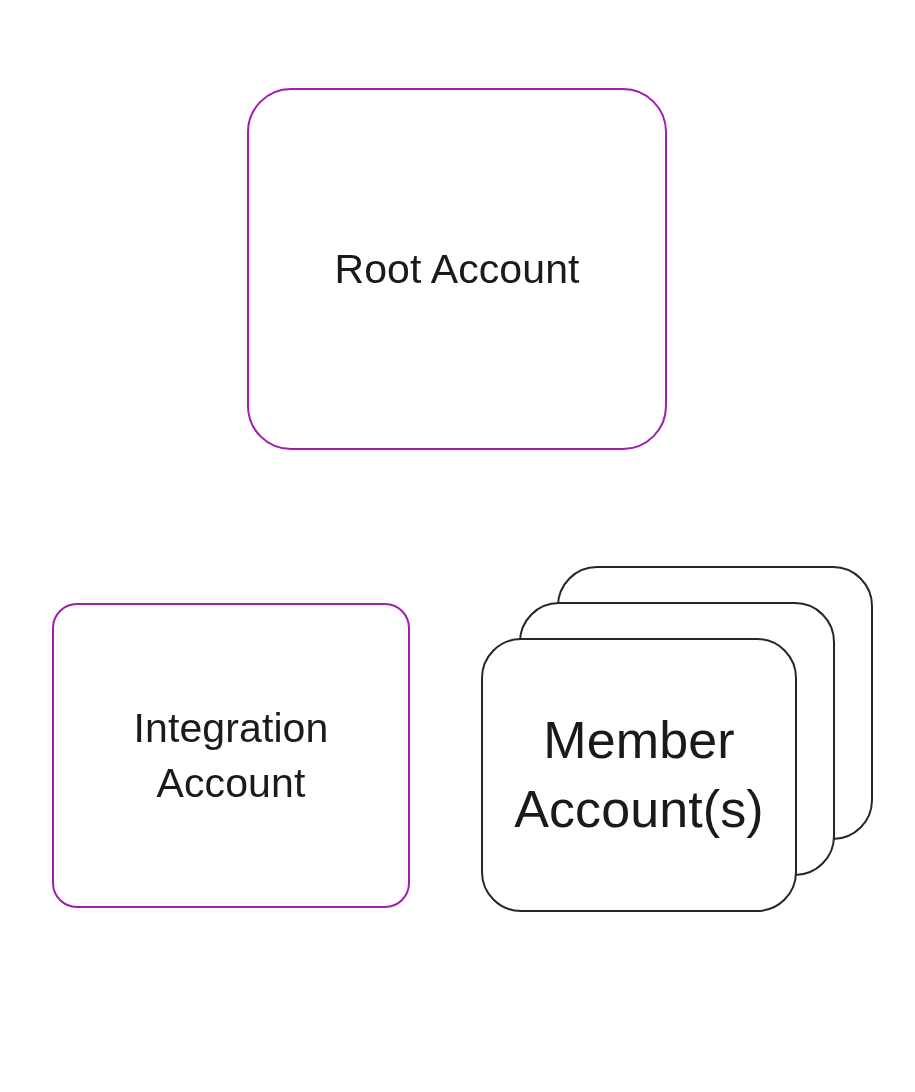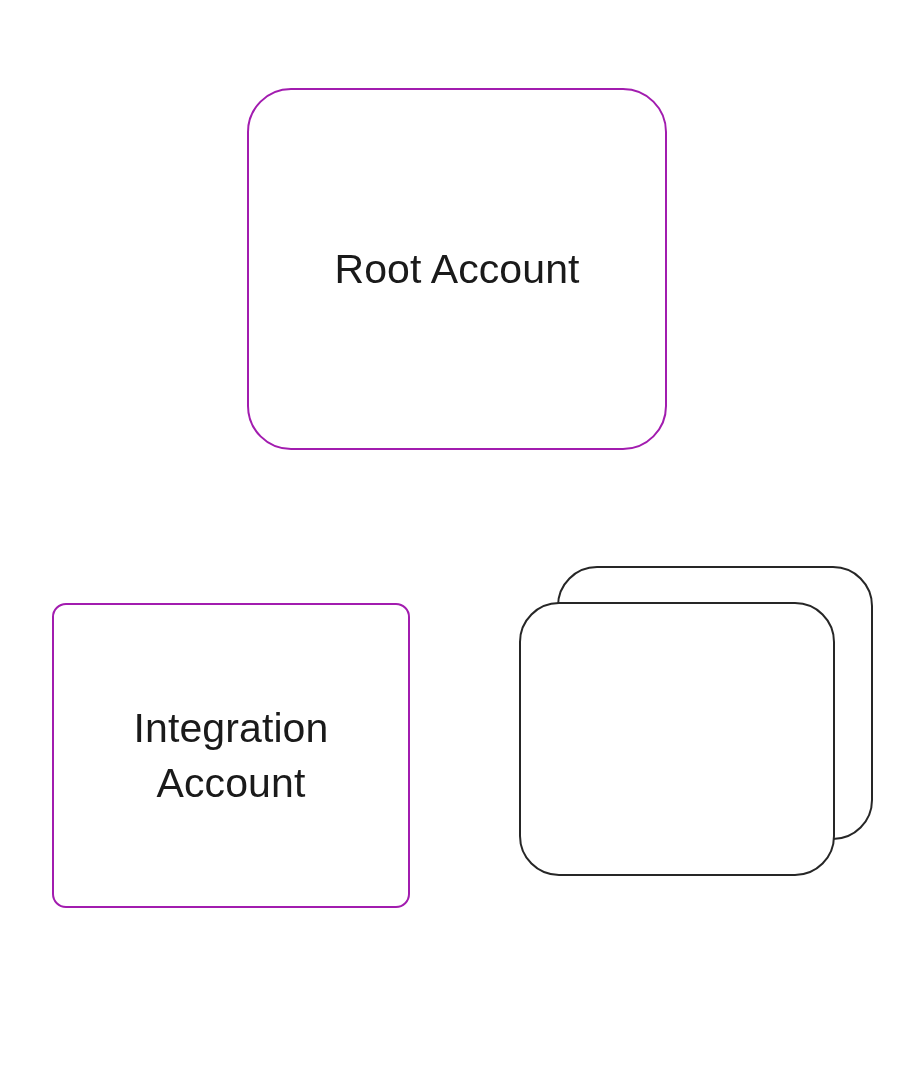--- a/index.html
+++ b/index.html
@@ -51,21 +51,21 @@
   #root-account .node-label {
     font-size: 41px;
   }
 
   
   #integration-account {
     left: 52px;
     top: 603px;
     width: 358px;
     height: 305px;
-    border-radius: 14px;
+    border-radius: 25px;
   }
   #integration-account .node-label {
     font-size: 41px;
   }
 
   
   #member-account-stack {
     position: absolute;
     left: 481px;
     top: 566px;
@@ -122,16 +122,20 @@
     <span class="node-label">Integration
 Account</span>
   </div>
 
   <div id="member-account-stack">
 
     <div class="stack-card" id="member-card-back"></div>
 
     <div class="stack-card" id="member-card-middle"></div>
 
+    <div class="stack-card" id="member-card-front">
+      <span class="node-label">Member
+Account(s)</span>
+    </div>
 
   </div>
 
 </div>
 
 </body></html>

